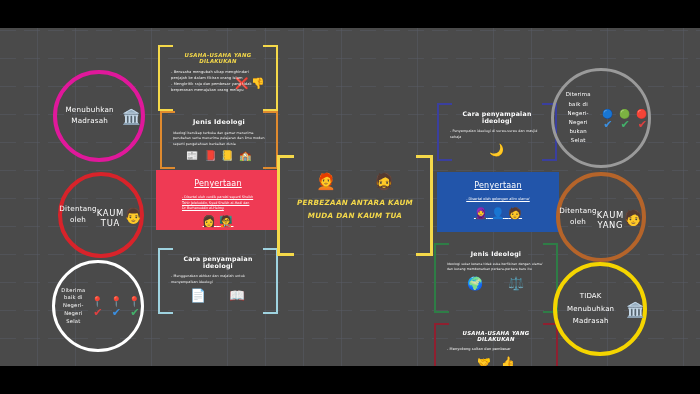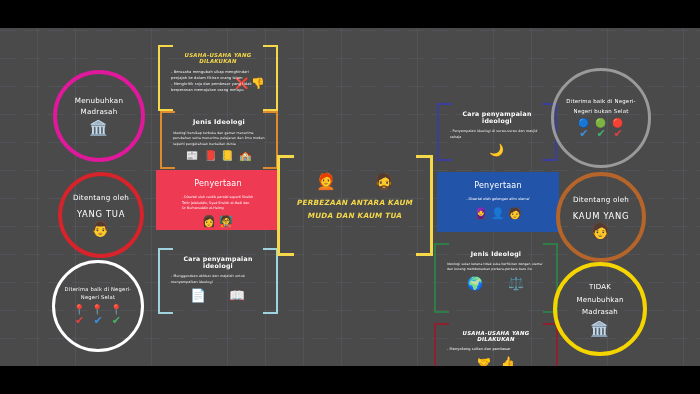--- a/index.html
+++ b/index.html
@@ -25,21 +25,21 @@
       repeating-linear-gradient(90deg, transparent 0 37px, rgba(120,130,160,.55) 37px 38px);
     -webkit-mask-image:repeating-linear-gradient(90deg,#000 0 16px, transparent 16px 24px),
                         repeating-linear-gradient(0deg,#000 0 14px, transparent 14px 22px);
     -webkit-mask-composite:source-over;
     mask-image:repeating-linear-gradient(90deg,#000 0 16px, transparent 16px 24px);
   }
 
   
   .circle{
     position:absolute;border-radius:50%;
-    display:flex;flex-direction:column;align-items:center;justify-content:center;
+    display:flex;flex-direction:row;align-items:center;justify-content:center;
     text-align:center;color:#fff;box-sizing:border-box;z-index:20;
   }
   .circle .ctitle{font-size:7.2px;line-height:1.5;letter-spacing:.2px;}
   .circle .cbig{font-size:8.4px;letter-spacing:.7px;margin-top:5px;}
   .circle .cemoji{font-size:15px;line-height:1;margin-top:3px;}
   .circle .cicons{margin-top:3px;display:flex;gap:6px;align-items:center;}
 
   
   .panel{
     position:absolute;box-sizing:border-box;color:#fff;z-index:20;
@@ -48,21 +48,21 @@
   .panel .ptitle{font-size:6.6px;text-align:center;letter-spacing:.25px;margin-bottom:5px;font-weight:bold;}
   .panel .pbody{font-size:3.6px;line-height:1.7;letter-spacing:.1px;opacity:.95;}
   .panel .picons{display:flex;justify-content:center;gap:9px;font-size:13px;margin-top:4px;}
   .brk{position:absolute;width:13px;height:100%;top:0;}
   .brk.l{left:0;border-left:2.5px solid;border-top:2.5px solid;border-bottom:2.5px solid;}
   .brk.r{right:0;border-right:2.5px solid;border-top:2.5px solid;border-bottom:2.5px solid;}
 
   
   .solidbox{
     position:absolute;box-sizing:border-box;color:#fff;z-index:20;
-    padding:9px 26px;text-align:center;
+    padding:9px 26px;text-align:center;text-decoration:underline;
   }
   .solidbox .ptitle{font-size:8px;margin-bottom:7px;letter-spacing:.2px;}
   .solidbox .pbody{font-size:3.7px;line-height:1.7;text-align:left;}
 
   
   #center{
     position:absolute;left:277px;top:155px;width:156px;height:95px;
     box-sizing:border-box;z-index:25;
     display:flex;flex-direction:column;align-items:center;justify-content:flex-start;
   }
@@ -93,21 +93,21 @@
     <div class="ctext">PERBEZAAN ANTARA KAUM MUDA DAN KAUM TUA</div>
   </div>
 
   <div class="circle" style="left:53px;top:70px;width:92px;height:92px;border:4px solid #e0189b;">
     <div class="ctitle">Menubuhkan Madrasah</div>
     <div class="cemoji">🏛️</div>
   </div>
 
   <div class="circle" style="left:58px;top:172px;width:86px;height:86px;border:4px solid #d8232a;">
     <div class="ctitle">Ditentang oleh</div>
-    <div class="cbig">YANG TUA</div>
+    <div class="cbig">KAUM TUA</div>
     <div class="cemoji">👨</div>
   </div>
 
   <div class="circle" style="left:52px;top:260px;width:92px;height:92px;border:3px solid #ffffff;">
     <div class="ctitle" style="font-size:5.2px;padding:0 6px;">Diterima baik di Negeri-Negeri Selat</div>
     <div class="cicons">
       <span style="display:flex;flex-direction:column;align-items:center;">
         <span style="font-size:10px;color:#e04040;line-height:1;">📍</span>
         <span class="chk" style="color:#e04040;">✔</span>
       </span>

